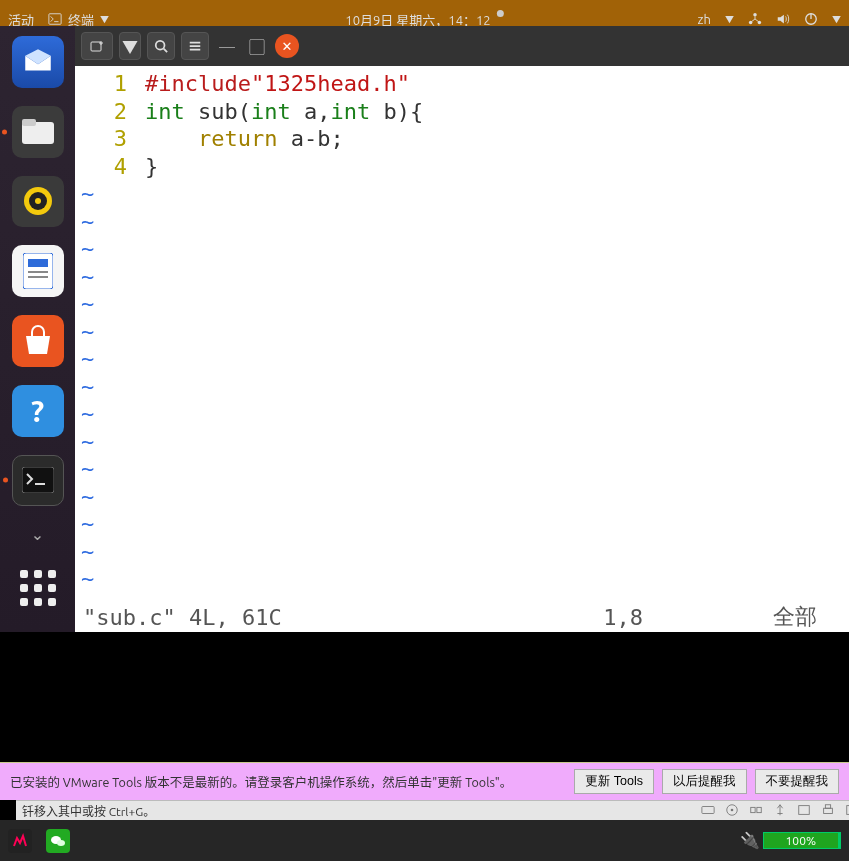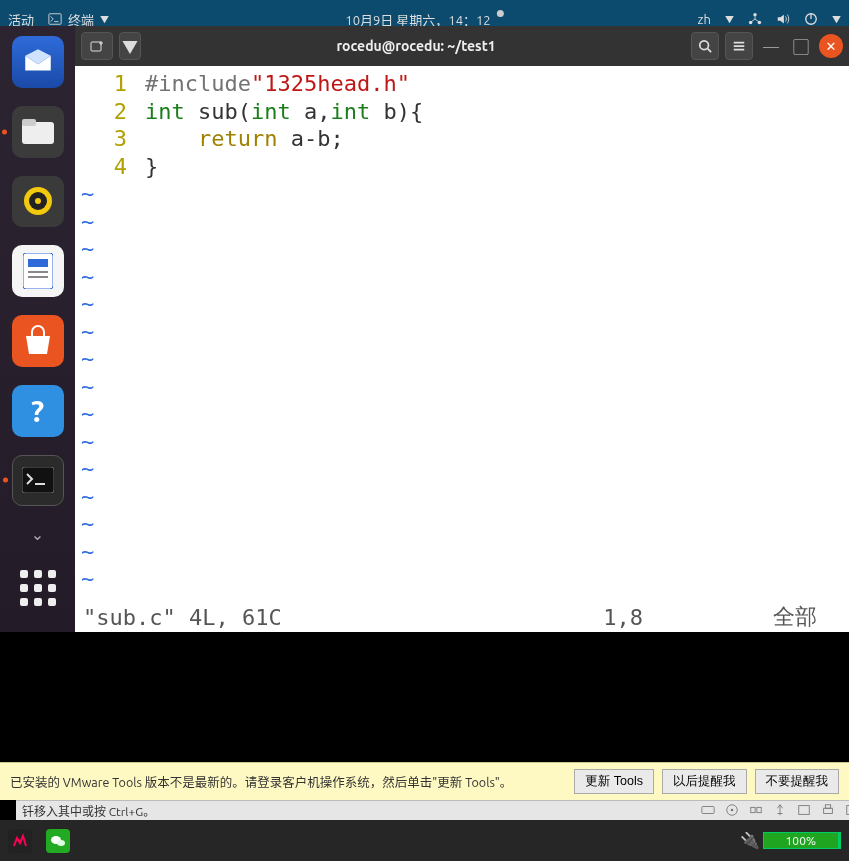--- a/index.html
+++ b/index.html
@@ -1,19 +1,19 @@
 <!DOCTYPE html>
 <html><head>
 <meta charset="utf-8">
 <style>
 * { margin: 0; padding: 0; box-sizing: border-box; }
 body { width: 849px; height: 861px; background: #000; font-family: "Ubuntu", "Noto Sans CJK SC", sans-serif; overflow: hidden; position: relative; }
 
 
-.topbar { height: 38px; background: #0c4a6e; color: #ddd; display: flex; align-items: center; font-size: 13px; padding: 0 8px; }
+.topbar { height: 38px; background: #a16207; color: #ddd; display: flex; align-items: center; font-size: 13px; padding: 0 8px; }
 .topbar .left { display: flex; align-items: center; gap: 14px; }
 .topbar .center { position: absolute; left: 50%; transform: translateX(-50%); display: flex; gap: 6px; }
 .topbar .right { margin-left: auto; display: flex; align-items: center; gap: 14px; }
 .topbar .app-label { display: flex; align-items: center; gap: 6px; justify-content: flex-end; }
 .topbar .tri { font-size: 9px; }
 .dot { width: 7px; height: 7px; border-radius: 50%; background: #ccc; display: inline-block; }
 .sys-icon svg { width: 14px; height: 14px; fill: #ddd; display: block; }
 
 
 .dock { position: absolute; left: 0; top: 26px; width: 75px; height: 606px; background: linear-gradient(#2d2431,#241b28); display: flex; flex-direction: column; align-items: center; padding-top: 10px; gap: 18px; }
@@ -45,31 +45,31 @@
 .tb-close { width:24px; height:24px; border-radius:50%; background:#e95420; color:#fff; display:flex; align-items:center; justify-content:center; font-size:13px; }
 .tb-min,.tb-max{ width:24px; color:#ccc; display:flex; align-items:center; justify-content:center;}
 
 
 .editor { flex:1; background:#fff; font-family: "DejaVu Sans Mono","Courier New",monospace; font-size:22px; line-height:1.25; position:relative; padding-top:4px; }
 .gutter { position:absolute; left:0; top:4px; width:60px; text-align:right; color:#b0a000; padding-right:8px; }
 .gutter div{height:27.5px;}
 .codecol { margin-left:70px; }
 .codecol .line{height:27.5px; white-space:pre;}
 .tilde { color:#2e6be0; margin-left:6px; height:27.5px;}
-.c-pp{color:#737373;} .c-str{color:#c01515;} .c-type{color:#1a7f1a;} .c-id{color:#333;} .c-kw{color:#a08000;}
+.c-pp{color:#b91c1c;} .c-str{color:#c01515;} .c-type{color:#1a7f1a;} .c-id{color:#333;} .c-kw{color:#a08000;}
 
 .statusline { height:30px; background:#fff; color:#555; font-family:"DejaVu Sans Mono",monospace; font-size:22px; display:flex; align-items:center; padding:0 8px; }
 .statusline .pos{margin-left:auto; margin-right:130px;}
 .statusline .all{margin-right:24px;}
 
 
 .blackgap{position:absolute; left:0; top:632px; width:849px; height:130px; background:#000;}
 
 
-.vmware-info{position:absolute; left:0; top:762px; width:849px; height:38px; background:#fef9c3; border-top:1px solid #c9c98e; display:flex; align-items:center; padding:0 10px; font-size:12.5px; color:#333; gap:6px;}
+.vmware-info{position:absolute; left:0; top:762px; width:849px; height:38px; background:#f0abfc; border-top:1px solid #c9c98e; display:flex; align-items:center; padding:0 10px; font-size:12.5px; color:#333; gap:6px;}
 .vmware-info .btns{margin-left:auto; display:flex; gap:8px;}
 .vmware-info button{background:#eaeaea; border:1px solid #aaa; padding:3px 10px; font-size:12.5px; cursor:pointer;}
 
 .vmware-status1{position:absolute; left:16px; top:800px; width:849px; height:20px; background:#e6e6e6; border-top:1px solid #bbb; display:flex; align-items:center; font-size:12px; color:#333; padding:0 6px;}
 .vmware-status1 .ricons{margin-left:auto; display:flex; gap:10px; color:#666;}
 .vmware-status1 .ricons svg{width:14px;height:14px;fill:#777;}
 
 .vmware-status2{position:absolute; left:0; top:820px; width:849px; height:41px; background:#262626; display:flex; align-items:center; padding:0 8px; gap:14px;}
 .battery{margin-left:auto; display:flex; align-items:center; gap:2px;}
 .battery .plug{color:#ddd;}
@@ -189,21 +189,20 @@
   <div class="term-titlebar">
     <div class="tb-btn tb-newtab">
         <svg width="14" height="14" viewBox="0 0 14 14" fill="#ddd">
           <rect x="1" y="3" width="10" height="9" rx="1" fill="none" stroke="#ddd"></rect>
           <path d="M11 2v4M9 4h4" stroke="#ddd"></path>
         </svg>
       </div>
     <div class="tb-btn tb-drop">
         <span class="tri">▼</span>
       </div>
-    <div class="tb-title">rocedu@rocedu: ~/test1</div>
     <div class="tb-btn tb-icon">
         <svg width="14" height="14" viewBox="0 0 16 16" fill="none" stroke="#ddd" stroke-width="2">
           <circle cx="7" cy="7" r="5"></circle>
           <path d="M11 11l4 4"></path>
         </svg>
       </div>
     <div class="tb-btn tb-icon">
         <svg width="14" height="14" viewBox="0 0 16 16" stroke="#ddd" stroke-width="2">
           <path d="M2 4h12M2 8h12M2 12h12"></path>
         </svg>

